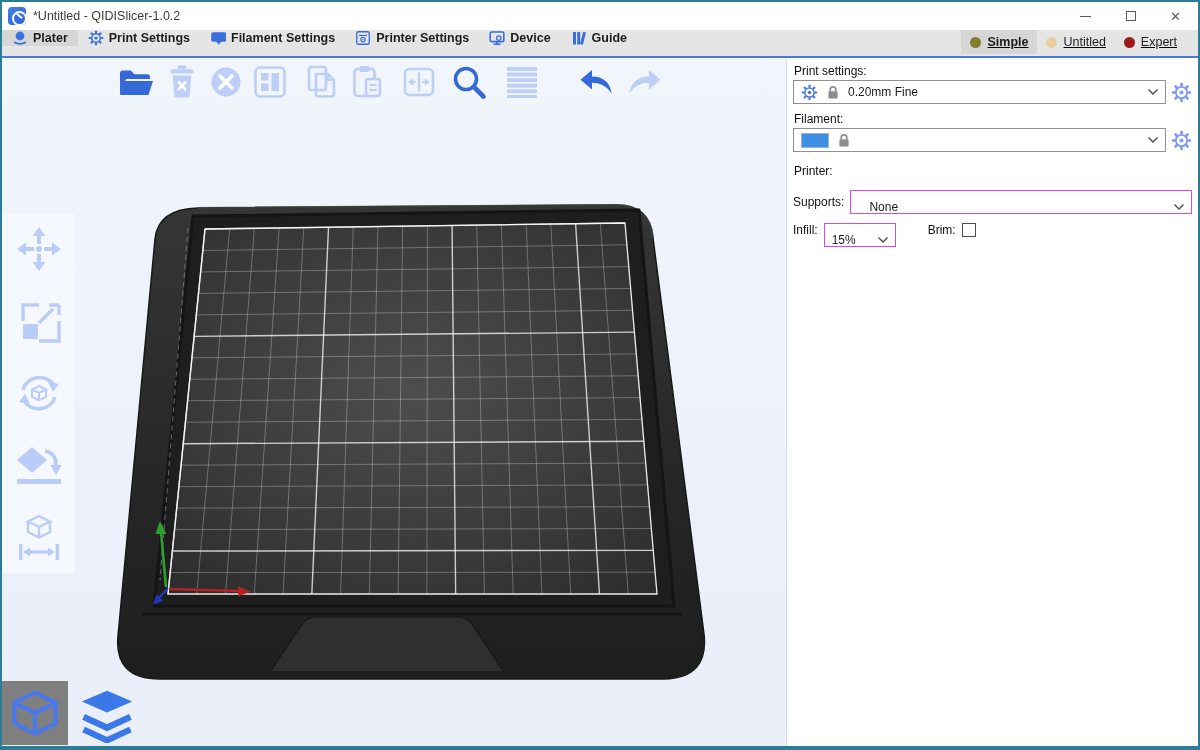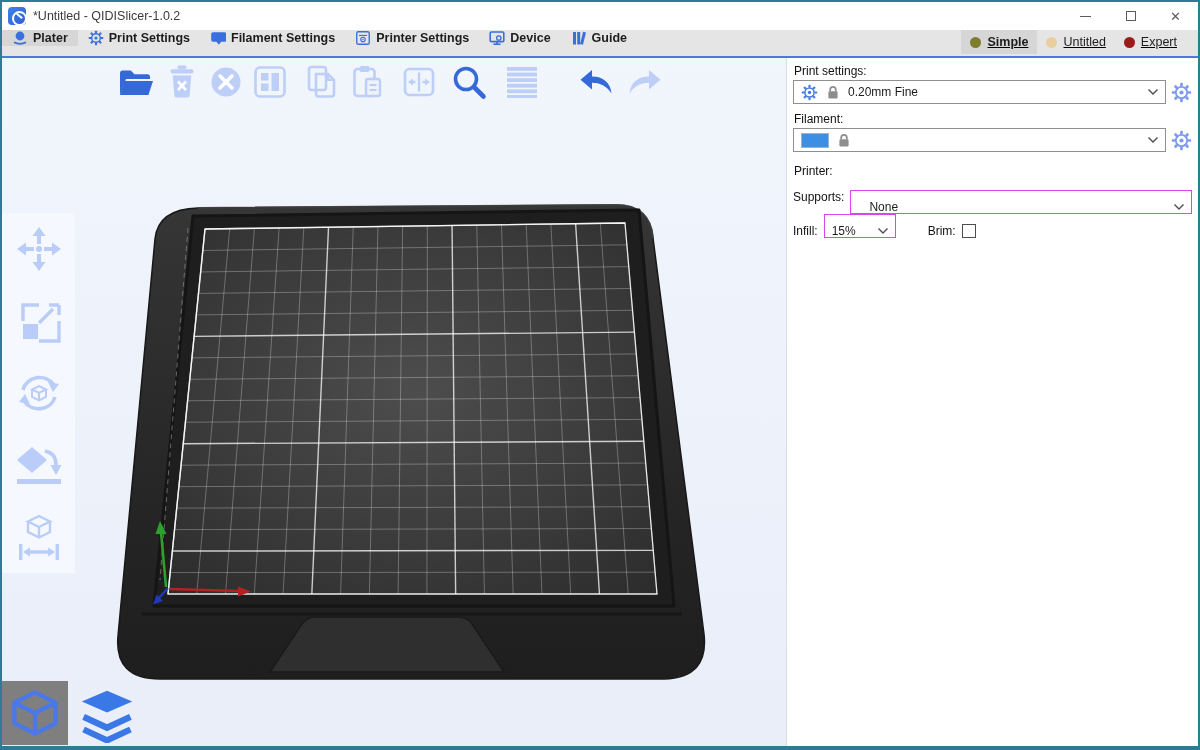--- a/index.html
+++ b/index.html
@@ -61,22 +61,22 @@
   .combo { flex:1 1 auto; height:24px; border:1px solid #8f8f8f; background:#fff;
     display:flex; align-items:center; padding:0 6px 0 7px; gap:8px; min-width:0; }
   .combo-text { font-size:12px; color:#1c1c1c; white-space:nowrap; overflow:hidden; flex:1 1 auto; }
   .combo .chev { margin-left:auto; flex:0 0 auto; }
   .gearbtn { width:21px; height:21px; color:#7e9bee; flex:0 0 auto; }
   .gearbtn svg { width:21px; height:21px; }
   .combo-gear { width:17px; height:17px; color:#4a7ae0; flex:0 0 auto; }
   .combo-gear svg { width:17px; height:17px; }
   .swatch { width:28px; height:15px; border:1px solid #9ab4d6; background:#3d8fe4; flex:0 0 auto; }
   .lock { width:14px; height:15px; flex:0 0 auto; }
-  .row-supports { display:flex; margin-top:12px; gap:6px; }
-  .row-infill { display:flex; align-items:flex-end; gap:6px; }
+  .row-supports { display:flex; align-items:center; margin-top:12px; gap:6px; }
+  .row-infill { display:flex; align-items:flex-start; margin-top:9px; gap:6px; }
   .inline-label { font-size:12px; color:#111; }
   .select { height:24px; border:1px solid #d946ef; background:#fff; display:flex; align-items:center; padding:9px 6px 0 18px; }
   .select.small { width:72px; padding-left:7px; }
   .select .txt { font-size:12px; color:#1c1c1c; flex:1 1 auto; }
   .supports-sel { flex:1 1 auto; }
   .brim-label { margin-left:26px; }
   .checkbox { width:14px; height:14px; border:1px solid #4d4d4d; background:#fff; }
   .export-btn { position:absolute; left:0; right:0; bottom:0; height:30px; background:#b6c9f7;
     color:#72809e; font-size:13px; font-weight:700; display:flex; align-items:center; justify-content:center; }
   

